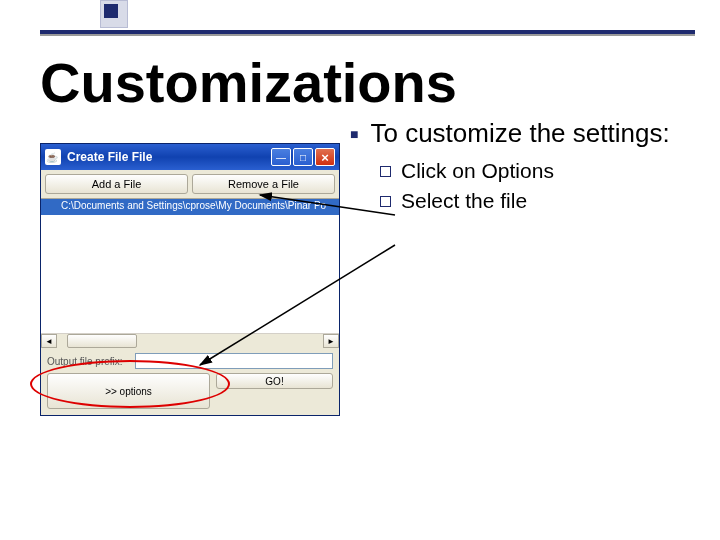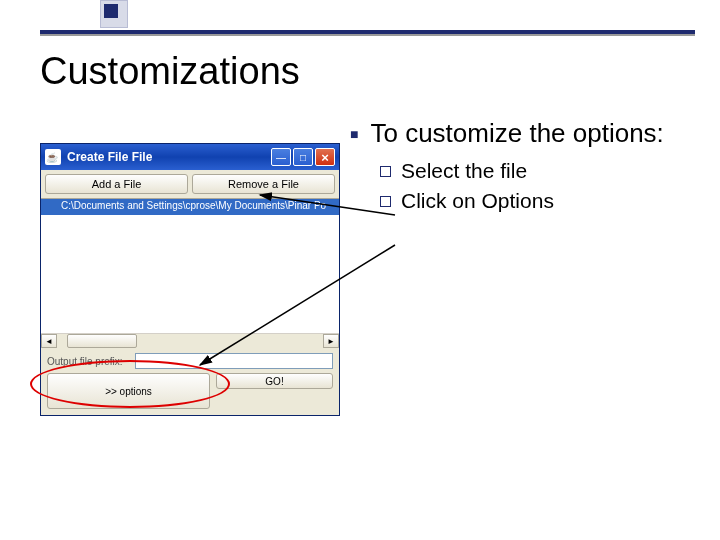--- a/index.html
+++ b/index.html
@@ -39,22 +39,22 @@
   .square-accent .inner {
     position: absolute;
     left: 3px; top: 3px;
     width: 14px; height: 14px;
     background: #1e2a6e;
   }
   .slide-title {
     position: absolute;
     left: 40px;
     top: 50px;
-    font-size: 38px;
-    font-weight: normal;
+    font-size: 56px;
+    font-weight: bold;
     color: #000;
   }
   .screenshot-area {
     position: absolute;
     left: 40px;
     top: 135px;
     width: 300px;
     height: 275px;
   }
   .app-window {
@@ -279,29 +279,29 @@
         <div class="go-btn">GO!</div>
       </div>
     </div>
   </div>
   <div class="red-ellipse"></div>
 </div>
 
 <div class="text-area">
   <div class="main-bullet">
     <span class="mark">■</span>
-    <span>To customize the options:</span>
+    <span>To customize the settings:</span>
+  </div>
+  <div class="sub-bullet">
+    <span class="mark"></span>
+    <span>Click on Options</span>
   </div>
   <div class="sub-bullet">
     <span class="mark"></span>
     <span>Select the file</span>
-  </div>
-  <div class="sub-bullet">
-    <span class="mark"></span>
-    <span>Click on Options</span>
   </div>
 </div>
 
 <svg class="arrows">
   <defs>
     <marker id="ah" markerWidth="10" markerHeight="10" refX="8" refY="3" orient="auto">
       <path d="M0,0 L9,3 L0,6 Z" fill="#000"></path>
     </marker>
   </defs>
   <line x1="395" y1="215" x2="260" y2="195" stroke="#000" stroke-width="1.5" marker-end="url(#ah)"></line>

